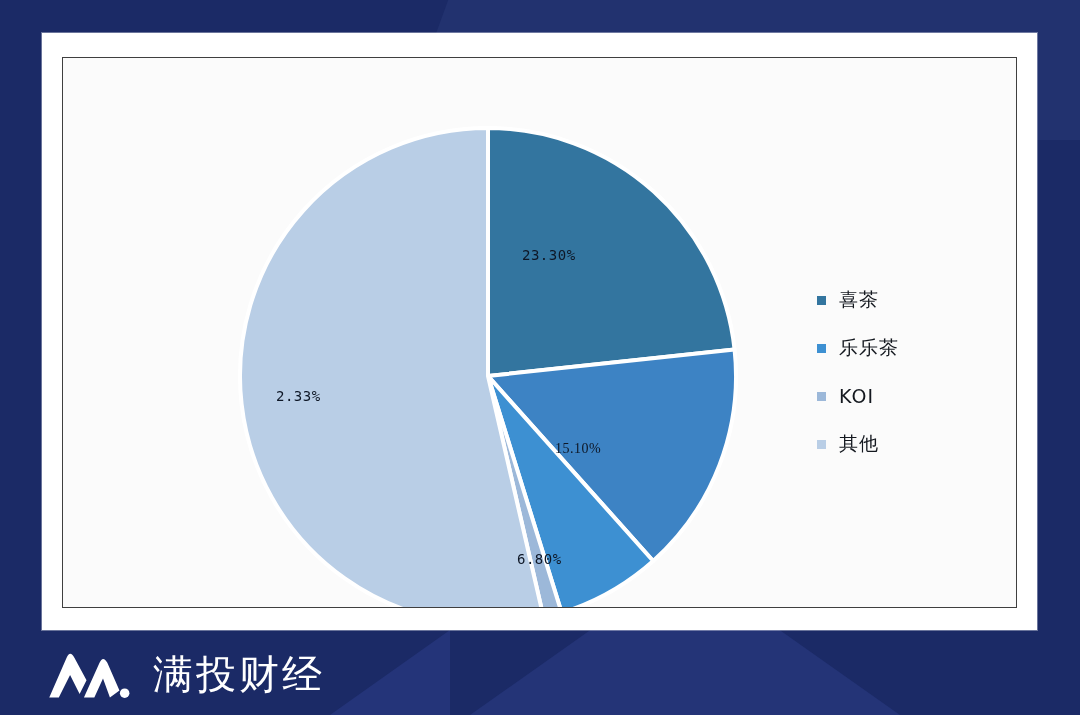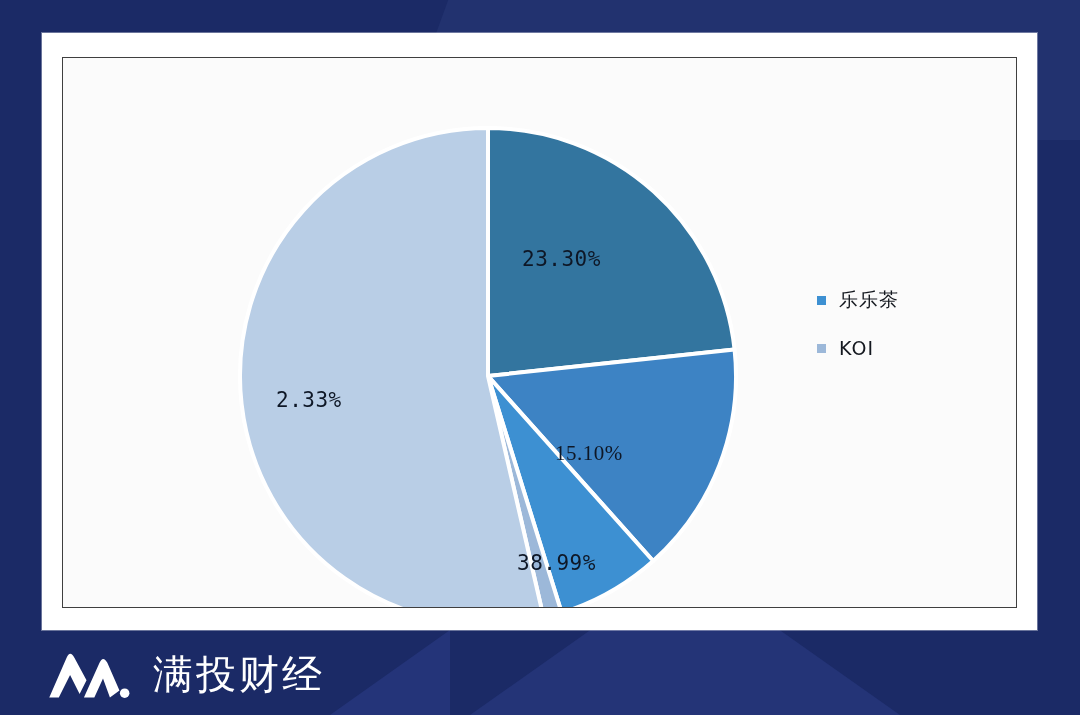--- a/index.html
+++ b/index.html
@@ -85,21 +85,21 @@
     position:absolute;
     left:0; top:0;
     width:955px; height:551px;
     z-index:4;
   }
   .pie-svg { position:absolute; left:0; top:0; }
 
   .slice-label {
     position:absolute;
     font-family:"DejaVu Sans Mono","Liberation Mono",monospace;
-    font-size:21px;
+    font-size:14px;
     color:#0e1726;
     white-space:nowrap;
     letter-spacing:.5px;
     z-index:6;
   }
   .lbl-a { left:459px; top:189px; }
   .lbl-b { left:492px; top:383px;font-family:Liberation Serif, serif; }
   .lbl-c { left:454px; top:493px; }
   .lbl-e { left:213px; top:330px; }
 
@@ -173,33 +173,41 @@
             <path d="M 425 318 L 425 70 A 248 248 0 0 1 671.5865960184558 291.5604337397356 Z" fill="#33759f" stroke="#ffffff" stroke-width="4" stroke-linejoin="round"></path>
             <path d="M 425 318 L 671.5865960184558 291.5604337397356 A 248 248 0 0 1 590.1709431236943 502.9934040651972 Z" fill="#3d83c4" stroke="#ffffff" stroke-width="4" stroke-linejoin="round"></path>
             <path d="M 425 318 L 590.1709431236943 502.9934040651972 A 248 248 0 0 1 498.66631223110465 554.8064070971675 Z" fill="#3d90d2" stroke="#ffffff" stroke-width="4" stroke-linejoin="round"></path>
             <path d="M 425 318 L 498.66631223110465 554.8064070971675 A 248 248 0 0 1 480.61914871544656 559.6826644510711 Z" fill="#9cb8d9" stroke="#ffffff" stroke-width="4" stroke-linejoin="round"></path>
             <path d="M 425 318 L 480.61914871544656 559.6826644510711 A 248 248 0 1 1 424.99999999999994 70 Z" fill="#b9cee6" stroke="#ffffff" stroke-width="4" stroke-linejoin="round"></path>
           </g>
       </svg>
 
       <div class="slice-label lbl-a">23.30%</div>
       <div class="slice-label lbl-b">15.10%</div>
-      <div class="slice-label lbl-c">38.99%</div>
+      <div class="slice-label lbl-c">6.80%</div>
 
       <div class="slice-label lbl-e">2.33%</div>
     </div>
 
     <div class="legend" id="legend">
         <div class="legend-item">
+          <span class="legend-swatch" style="background: rgb(51, 117, 159);"></span>
+          <span class="legend-label">喜茶</span>
+        </div>
+        <div class="legend-item">
           <span class="legend-swatch" style="background: rgb(61, 144, 210);"></span>
           <span class="legend-label">乐乐茶</span>
         </div>
         <div class="legend-item">
           <span class="legend-swatch" style="background: rgb(156, 184, 217);"></span>
           <span class="legend-label">KOI</span>
+        </div>
+        <div class="legend-item">
+          <span class="legend-swatch" style="background: rgb(185, 206, 230);"></span>
+          <span class="legend-label">其他</span>
         </div>
       </div>
 
   </div>
 </div>
 
 <div class="brand">
   <svg class="brand-logo" viewBox="0 0 100 60">
     <path d="M3 56 L23 10 Q27 1 32 10 L46 36 L38 52 L27 30 L14 56 Z" fill="#ffffff"></path>
     <path d="M43 56 L61 16 Q65 7 70 16 L84 48 L73 56 L65 34 L55 56 Z" fill="#ffffff"></path>

